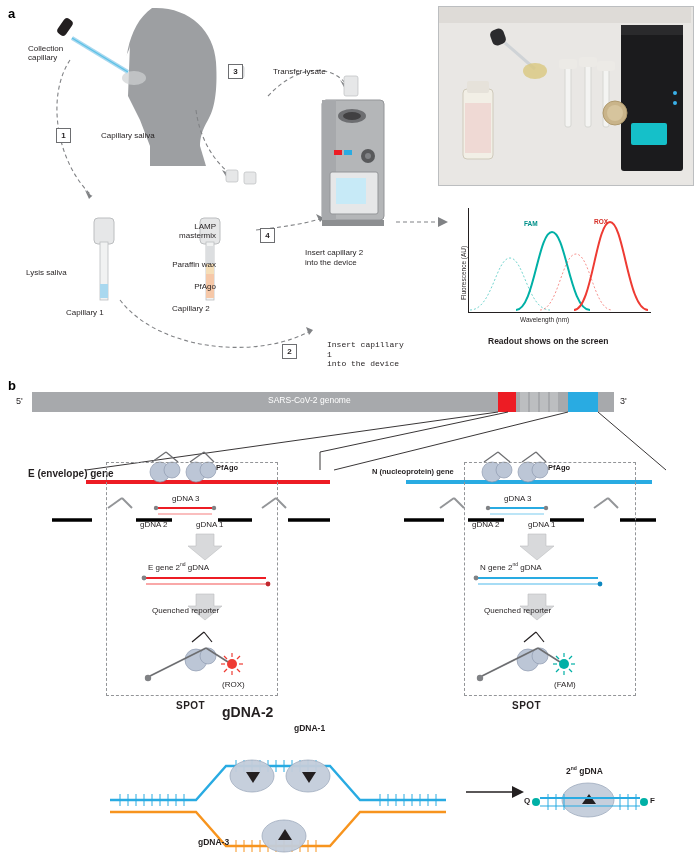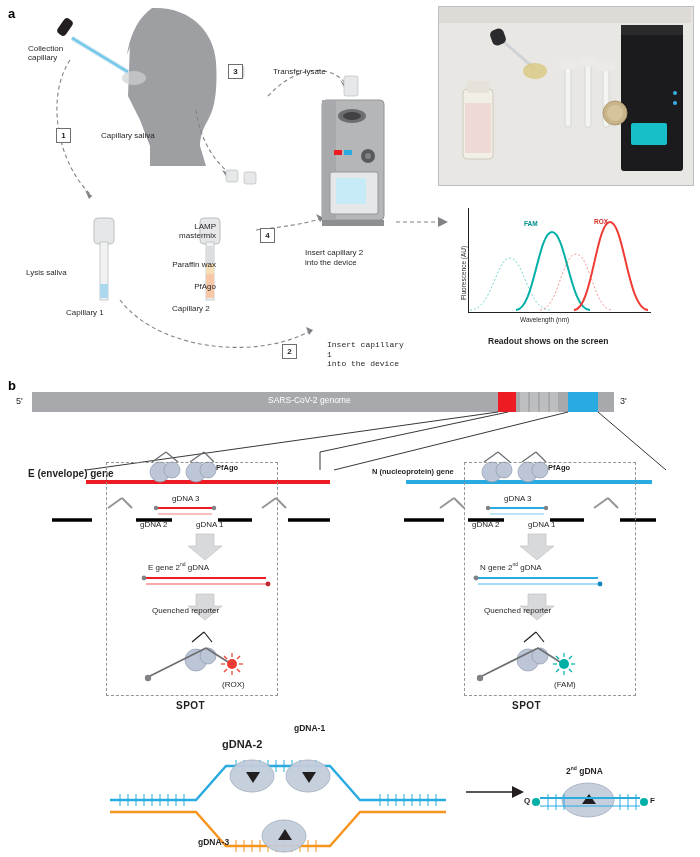--- a/index.html
+++ b/index.html
@@ -406,18 +406,18 @@
 <div class="lbl bold" style="left:548px;top:464px;font-size:7.5px;"><span class="it">Pf</span>Ago</div>
 <div class="lbl" style="left:504px;top:494px;">gDNA 3</div>
 <div class="lbl" style="left:472px;top:520px;">gDNA 2</div>
 <div class="lbl" style="left:528px;top:520px;">gDNA 1</div>
 <div class="lbl" style="left:480px;top:562px;">N gene 2<sup style="font-size:5px;">nd</sup> gDNA</div>
 <div class="lbl" style="left:484px;top:606px;">Quenched reporter</div>
 <div class="lbl" style="left:554px;top:680px;">(FAM)</div>
 <div class="spotbox" style="left:464px;top:462px;width:170px;height:232px;"></div>
 <div class="spotlabel" style="left:512px;top:700px;">SPOT</div>
 
-<div class="lbl bold" style="left:222px;top:738px;font-size:11px;">gDNA-2</div>
+<div class="lbl bold" style="left:222px;top:704px;font-size:14px;">gDNA-2</div>
 <div class="lbl bold" style="left:294px;top:724px;font-size:8.5px;">gDNA-1</div>
 <div class="lbl bold" style="left:198px;top:838px;font-size:8.5px;">gDNA-3</div>
 <div class="lbl bold" style="left:566px;top:766px;font-size:8.5px;">2<sup style="font-size:5px;">nd</sup> gDNA</div>
 <div class="lbl bold" style="left:524px;top:796px;font-size:8px;">Q</div>
 <div class="lbl bold" style="left:650px;top:796px;font-size:8px;">F</div>
 
 </body></html>

